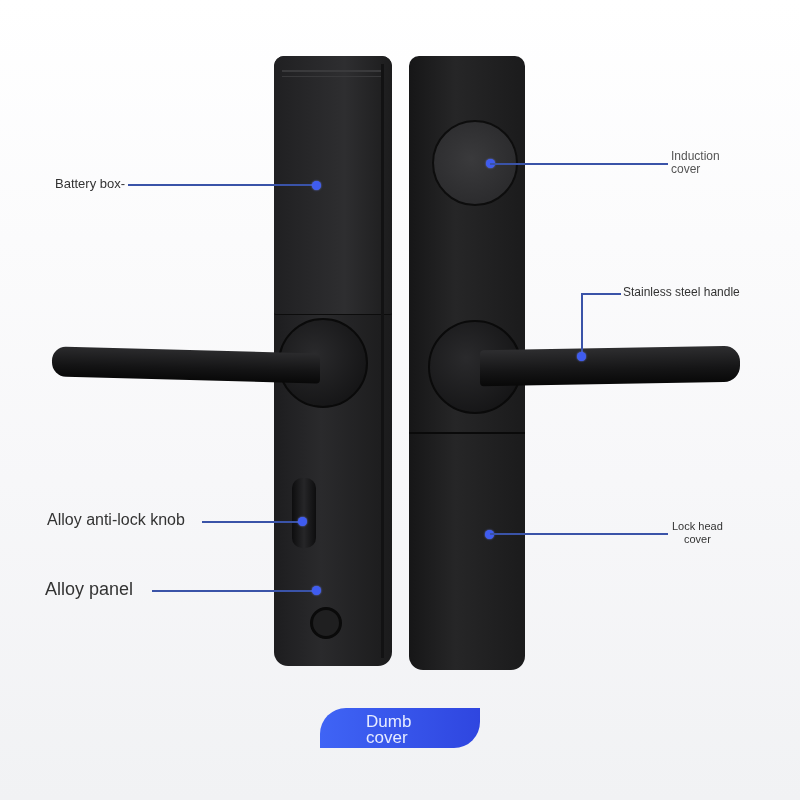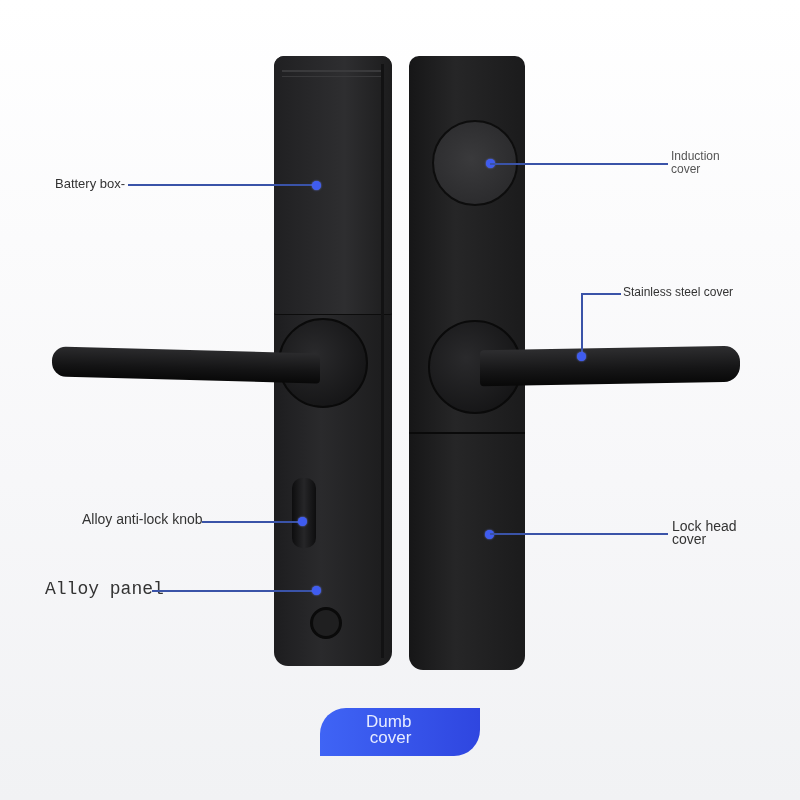--- a/index.html
+++ b/index.html
@@ -58,24 +58,23 @@
     }
     .handle-right {
       left: 480px; top: 348px; width: 260px; height: 36px;
       background: linear-gradient(180deg, #2e2e30 0%, #151516 60%, #080808 100%);
       border-radius: 4px 16px 16px 4px;
       transform: skewY(-1deg);
     }
 
     
     .badge {
-      left: 320px; top: 708px; width: 160px; height: 48px;
+      left: 320px; top: 708px; width: 160px; height: 40px;
       background: linear-gradient(90deg, #3f64f5 0%, #2f46e0 100%);
       border-radius: 26px 0 26px 0;
-      text-align: right;
     }
     .badge-text {
       position: absolute; left: 46px; top: 6px; color: #e6ebff; font-size: 17px; line-height: 16px;
     }
   </style>
 </head>
 <body>
 
 <div class="abs panel-left">
   <div class="upper">
@@ -103,33 +102,33 @@
 <div class="dot" style="left:486px; top:159px;"></div>
 <div class="line" style="left:490px; top:163px; width:178px;"></div>
 <div class="abs label" style="left:671px; top:150px; font-size:12px; line-height:13px; color:#555;">
   <div>Induction</div>
   <div>cover</div>
 </div>
 
 <div class="line" style="left:581px; top:293px; width:40px;"></div>
 <div class="vline" style="left:581px; top:293px; height:62px;"></div>
 <div class="dot" style="left:577px; top:352px;"></div>
-<div class="abs label" style="left:623px; top:286px; font-size:12px;">Stainless steel cover</div>
+<div class="abs label" style="left:623px; top:286px; font-size:12px;">Stainless steel handle</div>
 
-<div class="abs label" style="left:47px; top:513px; font-size:14px;margin-left:35px;">Alloy anti-lock knob</div>
+<div class="abs label" style="left:47px; top:513px; font-size:16px;">Alloy anti-lock knob</div>
 <div class="line" style="left:202px; top:521px; width:100px;"></div>
 <div class="dot" style="left:298px; top:517px;"></div>
 
-<div class="abs label" style="left:45px; top:580px; font-size:18px; line-height:18px;font-family:Liberation Mono, monospace;">Alloy panel</div>
+<div class="abs label" style="left:45px; top:580px; font-size:18px; line-height:18px;">Alloy panel</div>
 <div class="line" style="left:152px; top:590px; width:164px;"></div>
 <div class="dot" style="left:312px; top:586px;"></div>
 
 <div class="dot" style="left:485px; top:530px;"></div>
 <div class="line" style="left:490px; top:533px; width:178px;"></div>
-<div class="abs label" style="left:672px; top:520px; font-size:14px; line-height:13px;">
+<div class="abs label" style="left:672px; top:520px; font-size:11px; line-height:13px;text-align:center;">
   <div>Lock head</div>
   <div>cover</div>
 </div>
 
 <div class="abs badge">
   <div class="badge-text">
     <div>Dumb</div>
     <div>cover</div>
   </div>
 </div>

